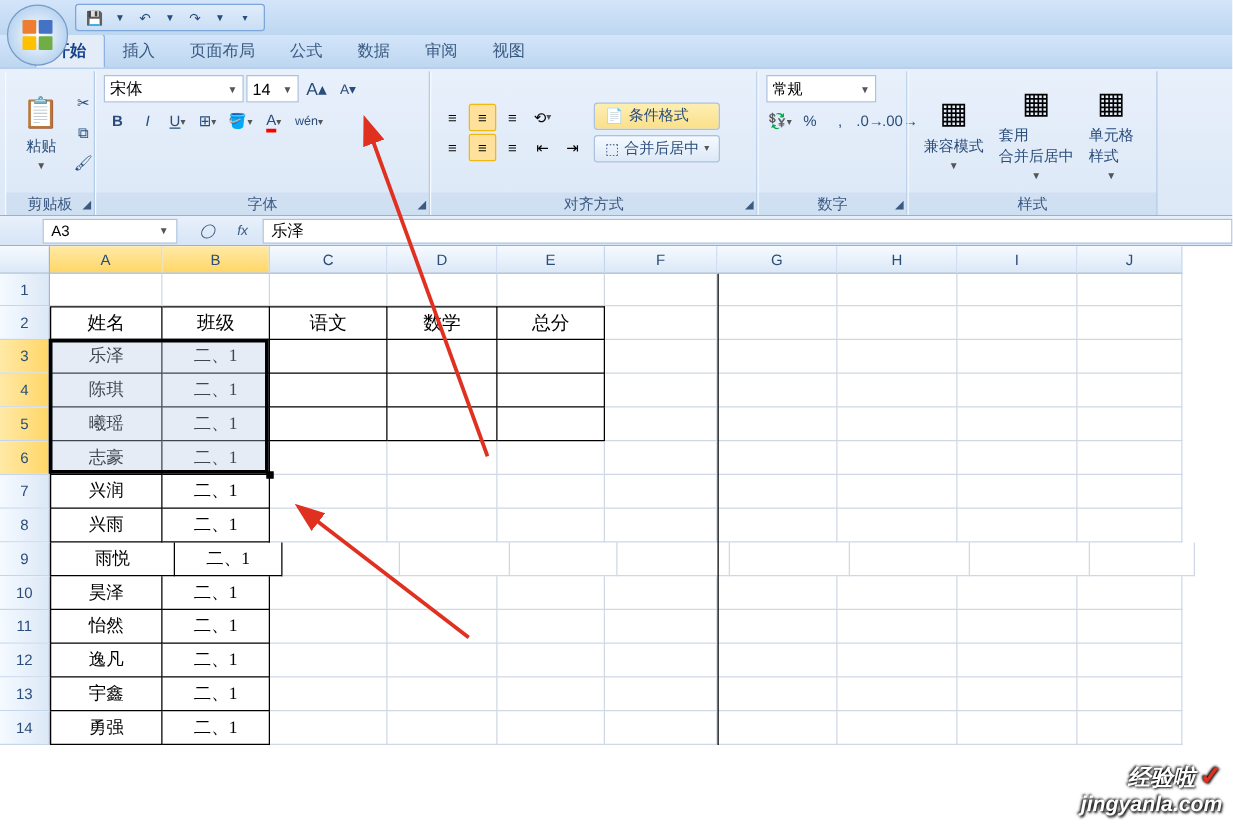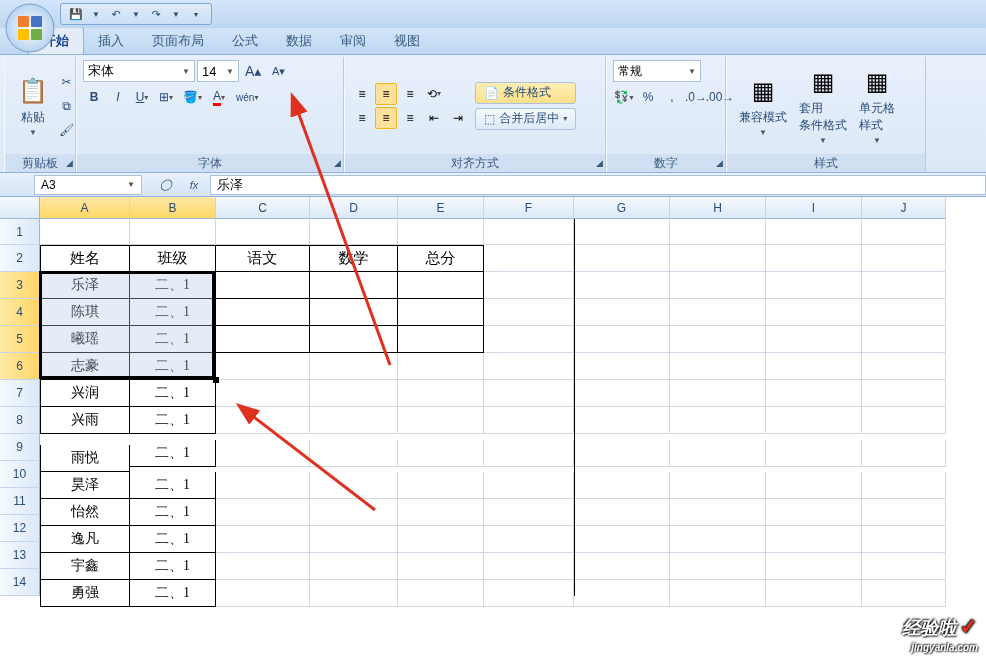--- a/index.html
+++ b/index.html
@@ -69,21 +69,21 @@
 .sel-handle { position: absolute; width: 6px; height: 6px; background: #000; }
 
 .freeze-v { position: absolute; width: 1px; background: #000; top: 22px; }
 
 
 .arrow { position: absolute; pointer-events: none; }
 
 
 .wm { position: absolute; right: 8px; bottom: 6px; font-family: Arial; color: #fff; text-shadow: 1px 1px 2px #000, -1px -1px 2px #000; font-style: italic; font-weight: bold; text-align: right; }
 .wm .big { font-size: 18px; }
-.wm .sm { font-size: 10px; }
+.wm .sm { font-size: 17px; }
 .wm .chk { color: #e03020; font-size: 22px; font-style: normal; }
 </style>
 </head>
 <body>
 
 <div class="titlebar">
   <div class="office-btn">
     <svg viewBox="0 0 52 52">
         <circle cx="26" cy="26" r="24" fill="url(#g1)" stroke="#7a9ac9" stroke-width="1"></circle>
     <defs>
@@ -234,21 +234,21 @@
   <div class="group" style="width:200px">
     <div class="group-body">
       <div class="big-btn">
         <div class="ico">▦</div>
         <div class="lbl">兼容模式</div>
         <div class="dd-arrow">▼</div>
       </div>
       <div class="big-btn">
         <div class="ico">▦</div>
         <div class="lbl" style="white-space:pre">套用
-条件格式</div>
+合并后居中</div>
         <div class="dd-arrow">▼</div>
       </div>
       <div class="big-btn">
         <div class="ico">▦</div>
         <div class="lbl" style="white-space:pre">单元格
 样式</div>
         <div class="dd-arrow">▼</div>
       </div>
     </div>
     <div class="group-label">样式</div>
@@ -388,21 +388,21 @@
         <div class="cell" style="width: 94px; height: 27px;"></div>
         <div class="cell" style="width: 88px; height: 27px;"></div>
         <div class="cell" style="width: 86px; height: 27px;"></div>
         <div class="cell" style="width: 90px; height: 27px;"></div>
         <div class="cell" style="width: 96px; height: 27px;"></div>
         <div class="cell" style="width: 96px; height: 27px;"></div>
         <div class="cell" style="width: 96px; height: 27px;"></div>
         <div class="cell" style="width: 84px; height: 27px;"></div>
       </div>
       <div class="row">
-        <div class="cell bl br bb" style="width: 90px; height: 27px; margin-top: 11px;">雨悦</div>
+        <div class="cell bl br bb" style="width: 100px; height: 27px;">雨悦</div>
         <div class="cell br bb" style="width: 86px; height: 27px;">二、1</div>
         <div class="cell" style="width: 94px; height: 27px;"></div>
         <div class="cell" style="width: 88px; height: 27px;"></div>
         <div class="cell" style="width: 86px; height: 27px;"></div>
         <div class="cell" style="width: 90px; height: 27px;"></div>
         <div class="cell" style="width: 96px; height: 27px;"></div>
         <div class="cell" style="width: 96px; height: 27px;"></div>
         <div class="cell" style="width: 96px; height: 27px;"></div>
         <div class="cell" style="width: 84px; height: 27px;"></div>
       </div>

